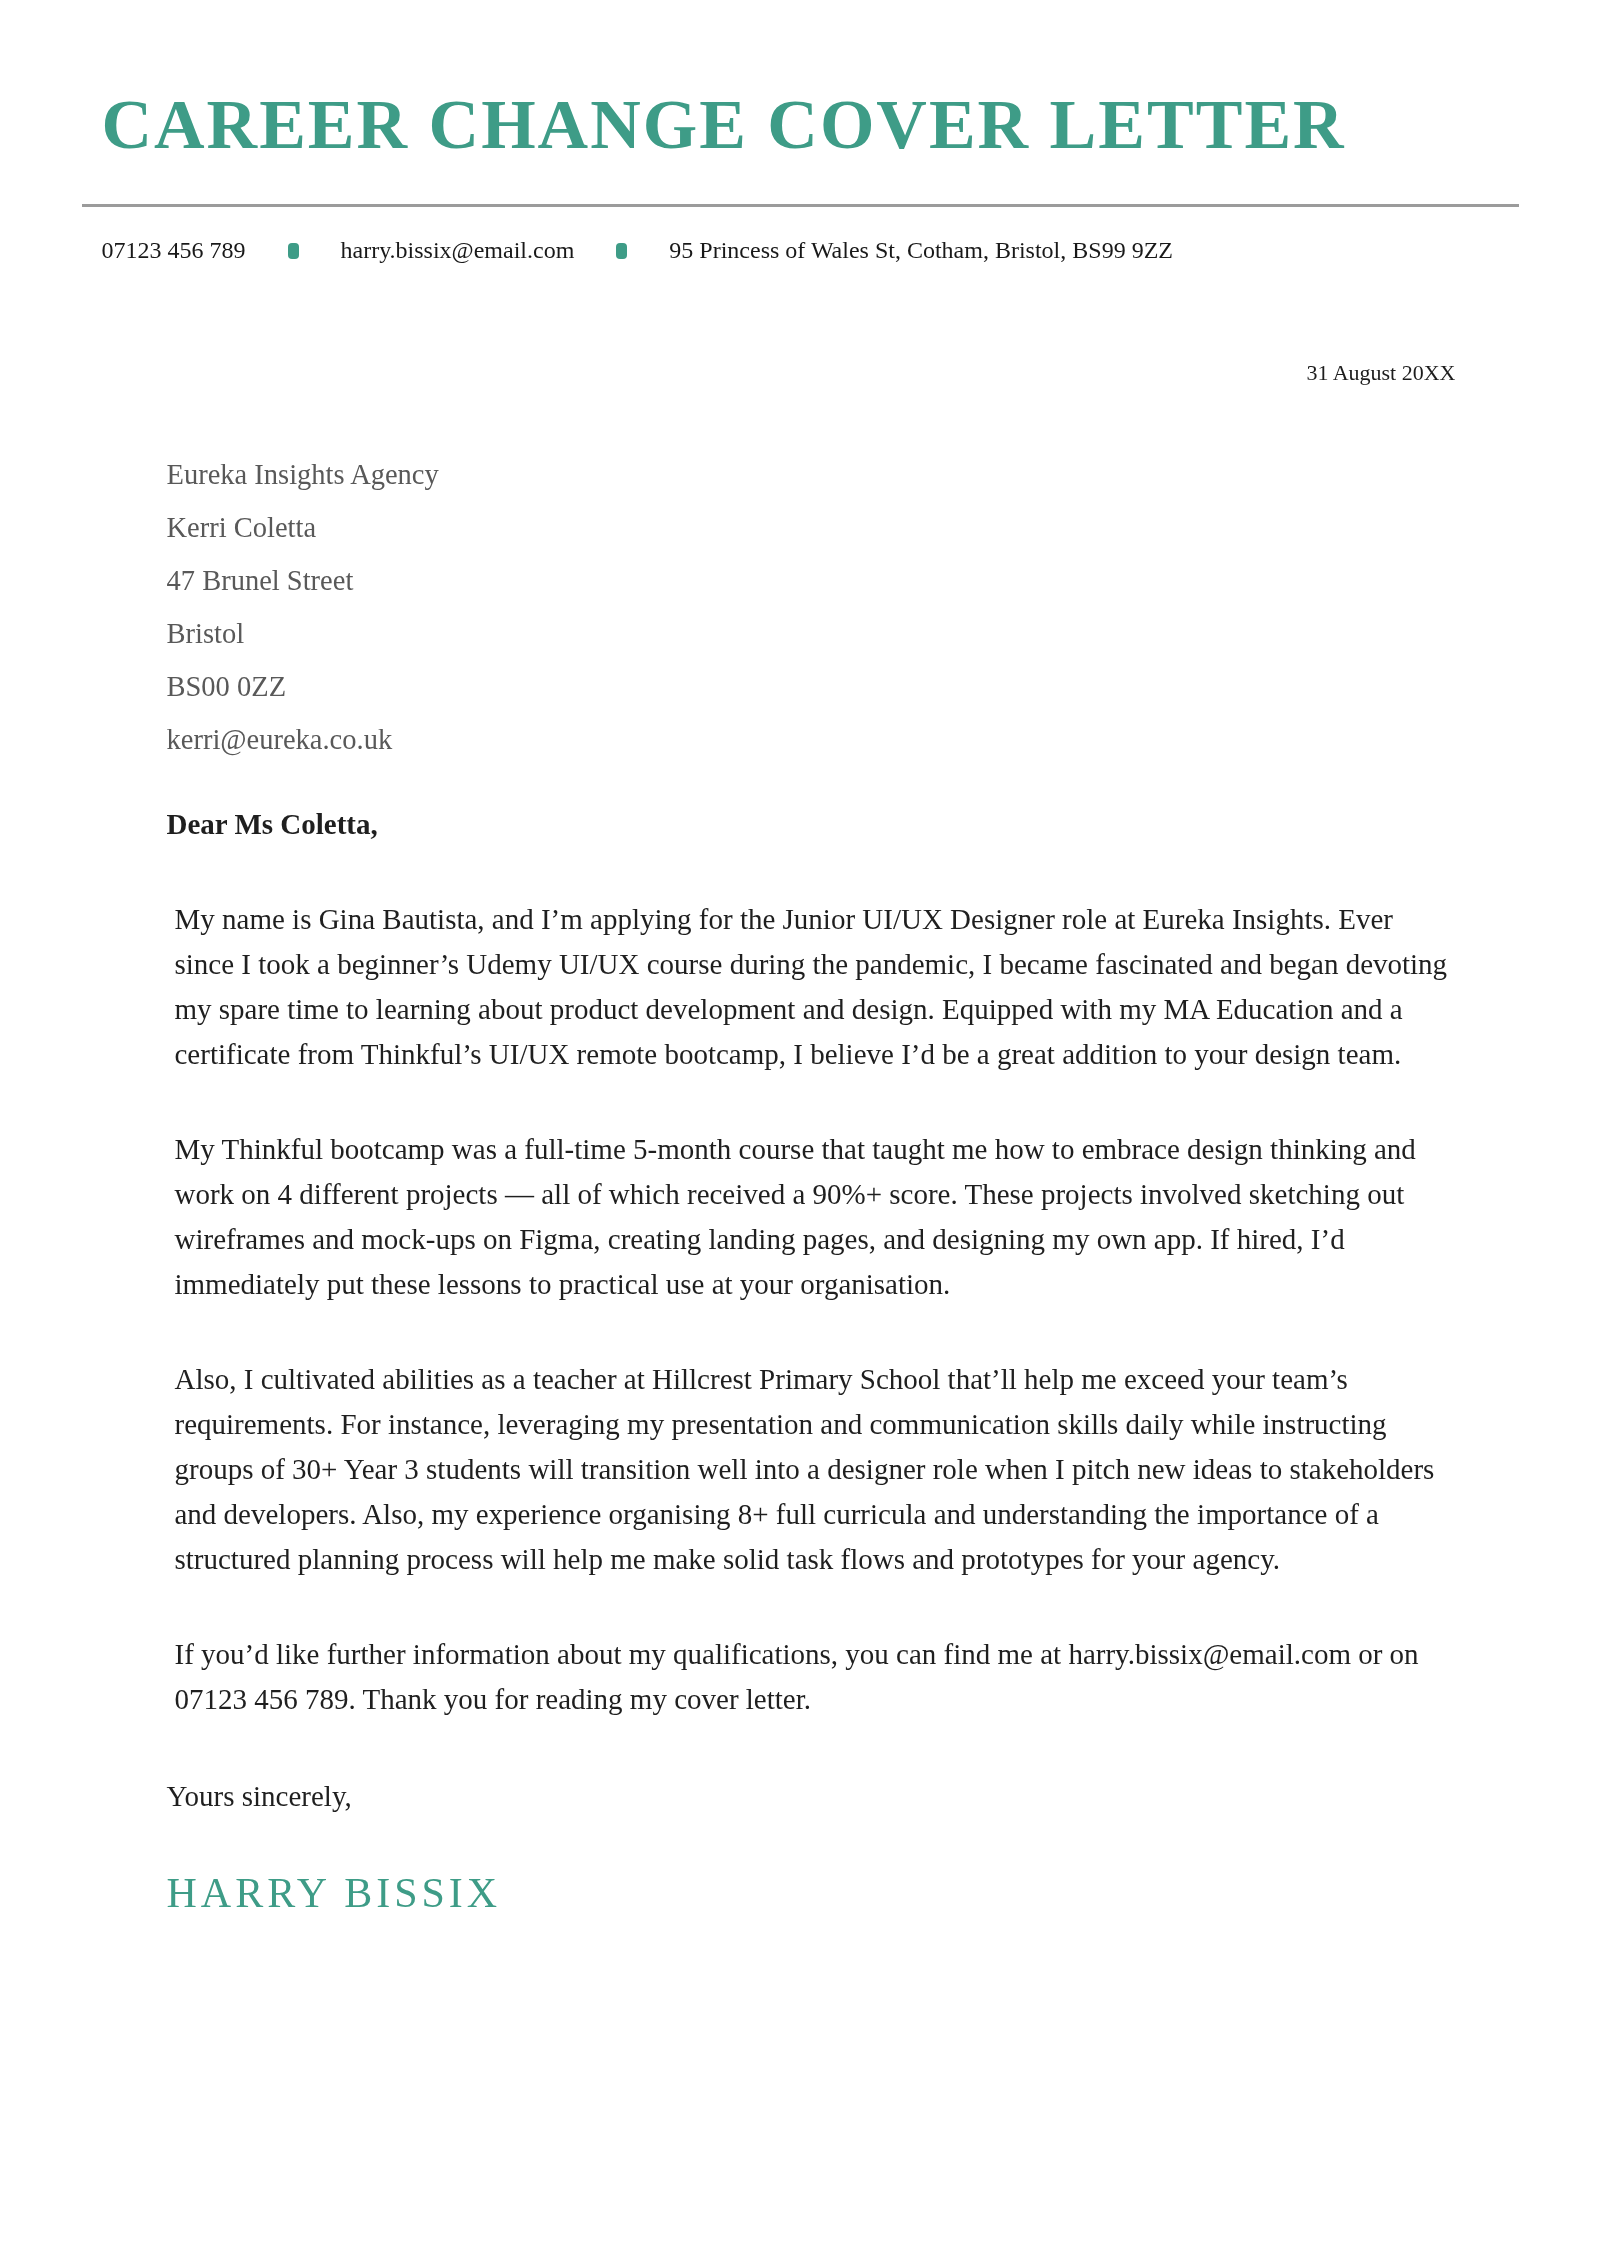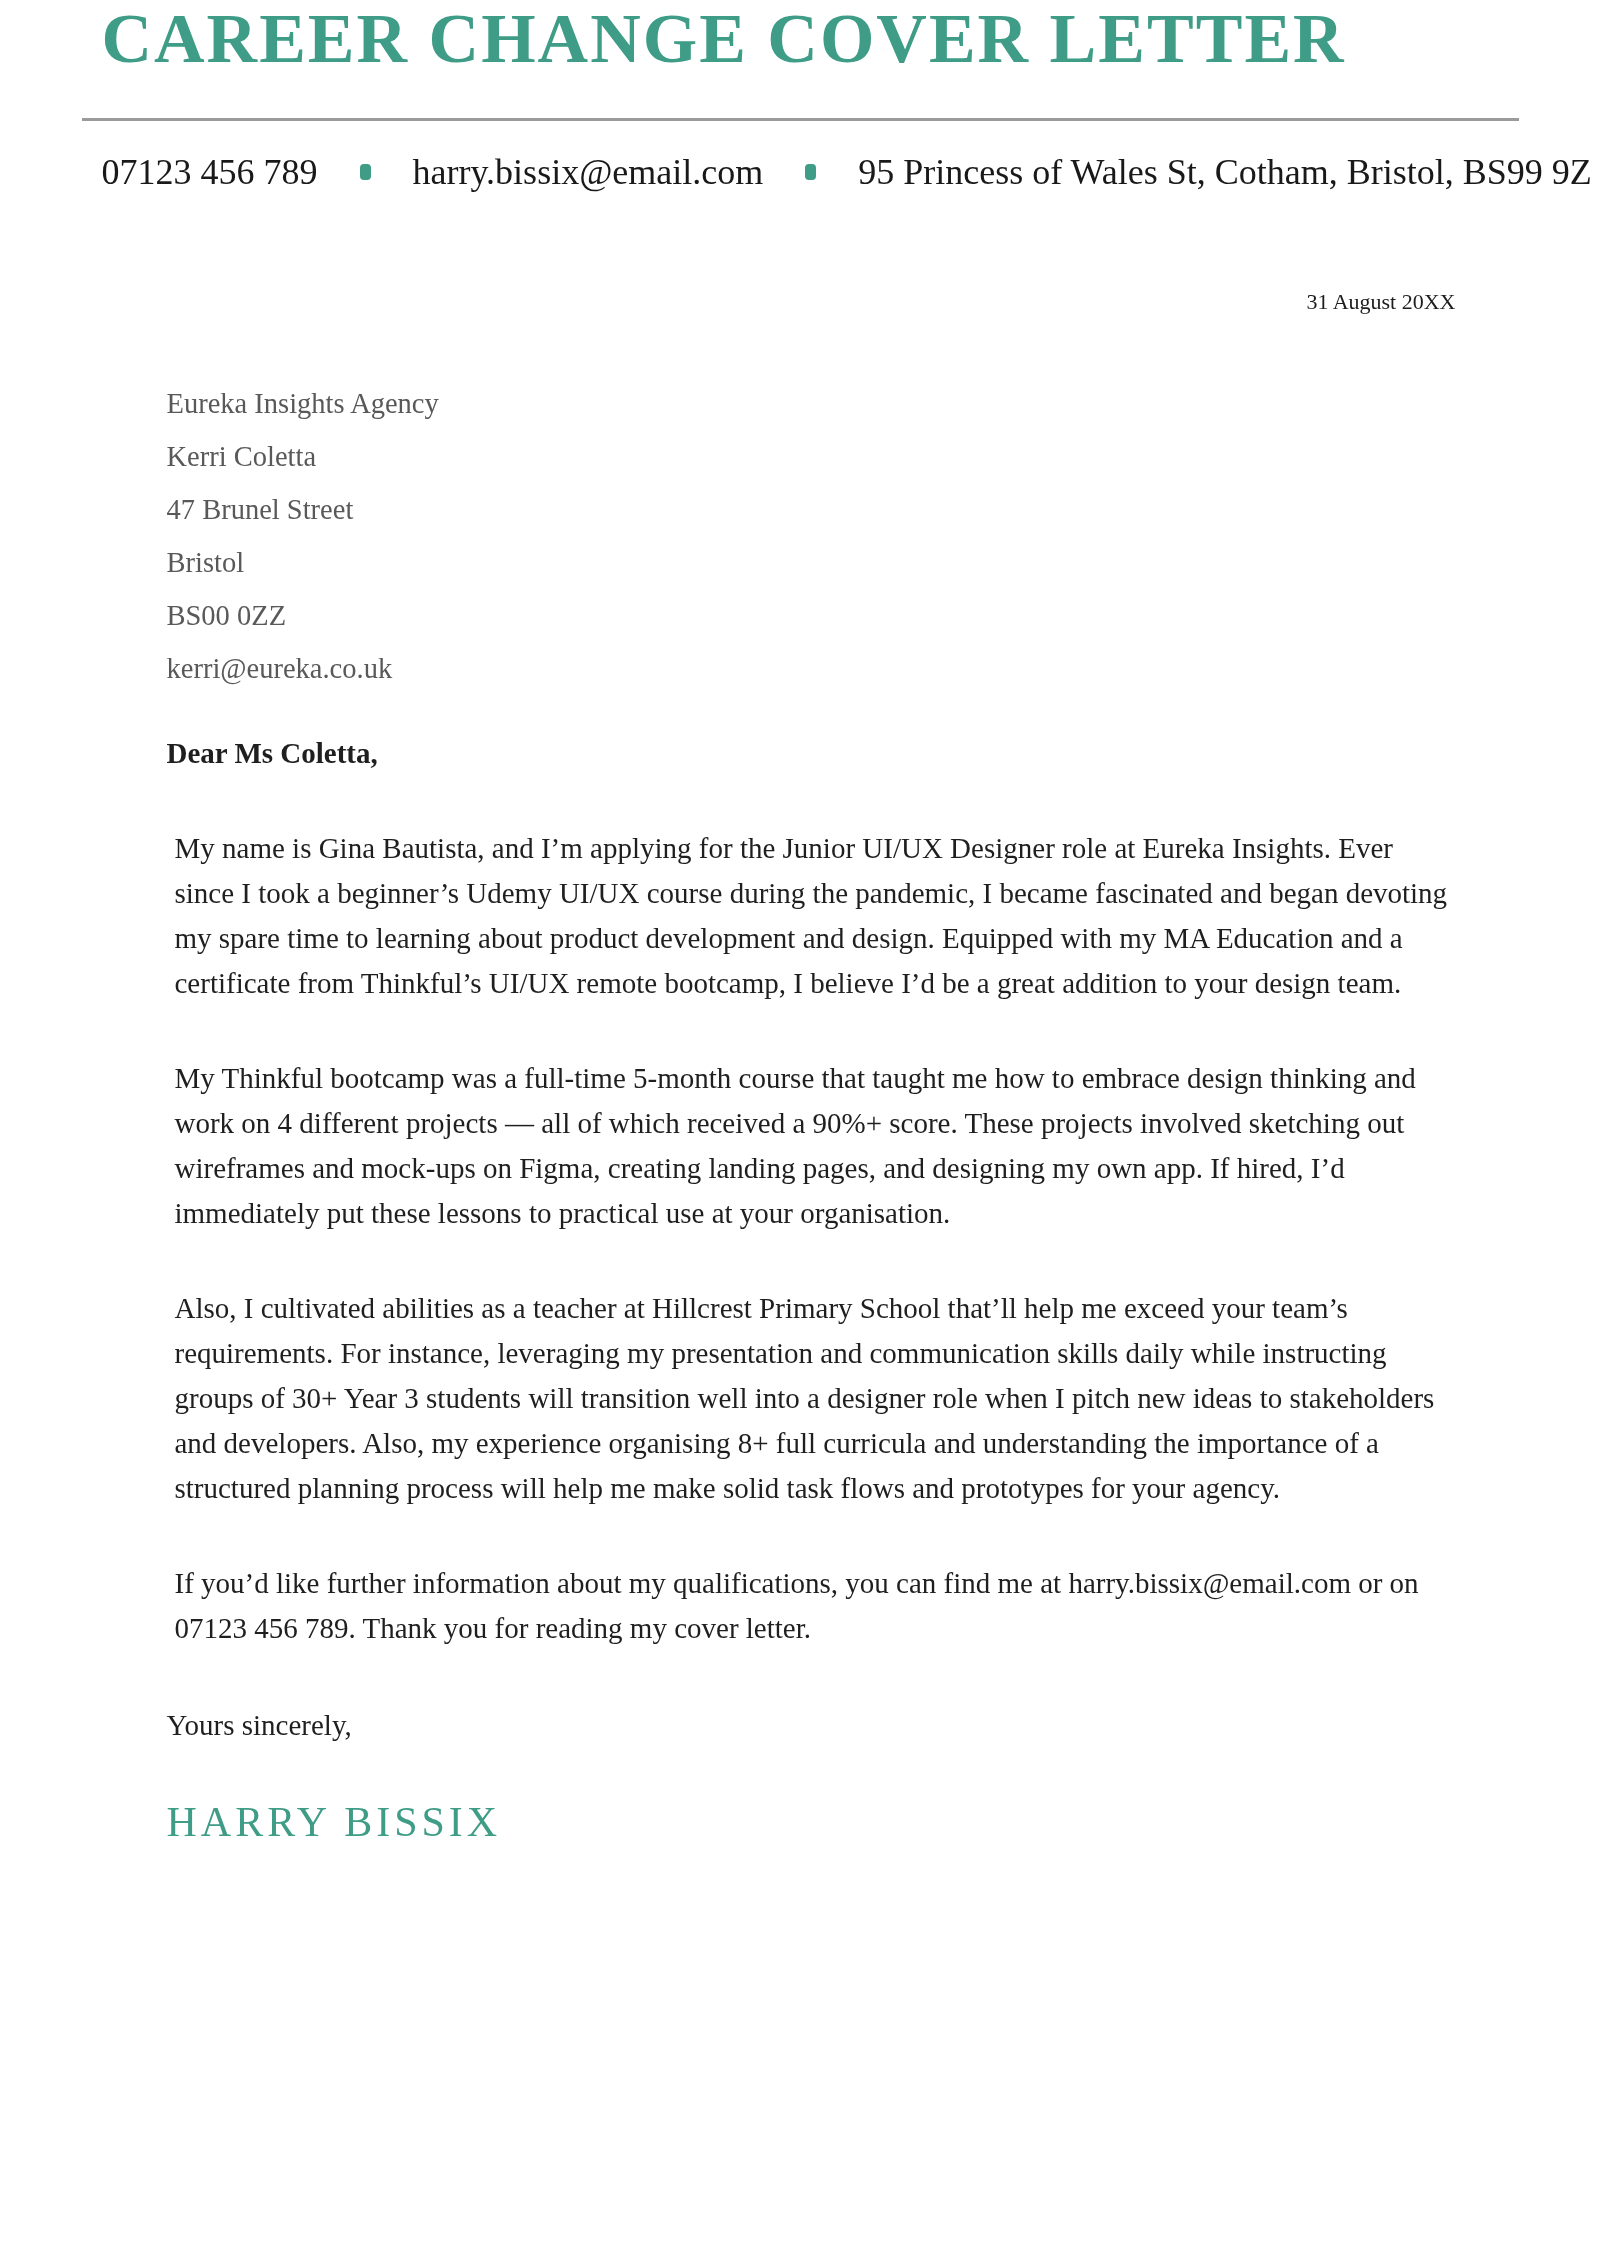--- a/index.html
+++ b/index.html
@@ -3,20 +3,21 @@
   <meta charset="utf-8">
   <style>
     html, body { margin: 0; padding: 0; background: #ffffff; }
     .page {
       position: relative;
       width: 1581px;
       height: 2263px;
       margin: 0 auto;
       background: #ffffff;
       box-sizing: border-box;
+      padding-top: 86px;
       font-family: "Liberation Serif", serif;
       color: var(--body-text, #1f1f1f);
       overflow: hidden;
     }
     header.doc-header { padding: 0 72px; }
     h1.doc-title {
       margin: 0 0 0 20px;
       font-size: 70px;
       line-height: 1.12;
       font-weight: 700;
@@ -27,21 +28,21 @@
     .rule {
       margin-top: 40px;
       height: 0;
       border-top: 3px solid var(--divider, #9B9B9B);
     }
     .contact-row {
       display: flex;
       align-items: center;
       column-gap: 42px;
       margin: 30px 0 0 20px;
-      font-size: 36px;
+      font-size: 24px;
       color: #191919;
       white-space: nowrap;
     }
     .bullet {
       flex: 0 0 auto;
       width: 11px;
       height: 16px;
       border-radius: 4px;
       background: var(--accent, #3E9C87);
     }

